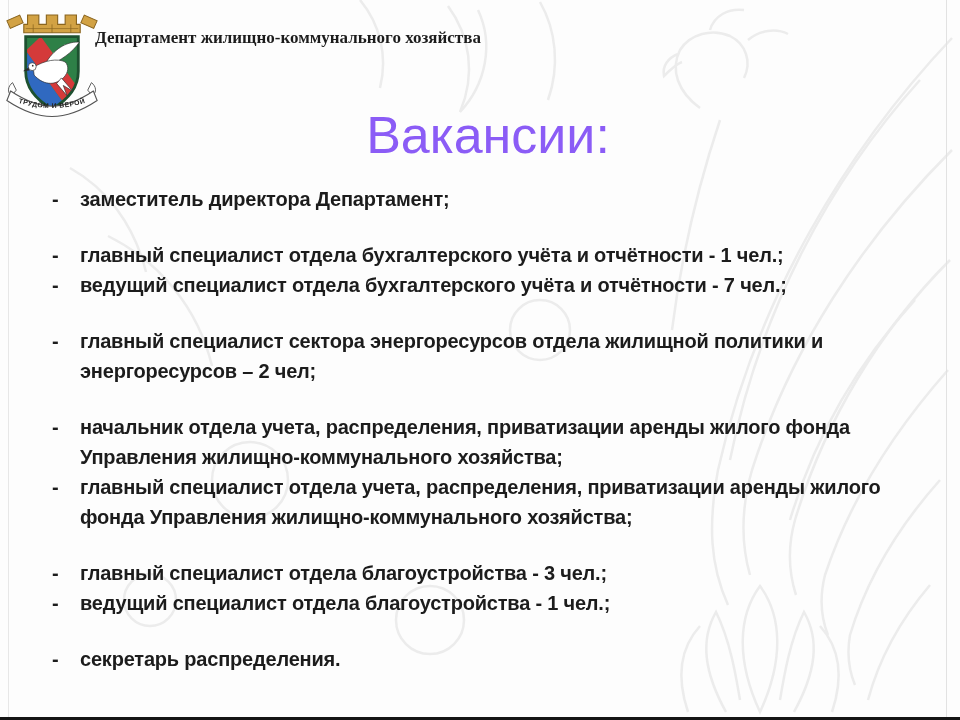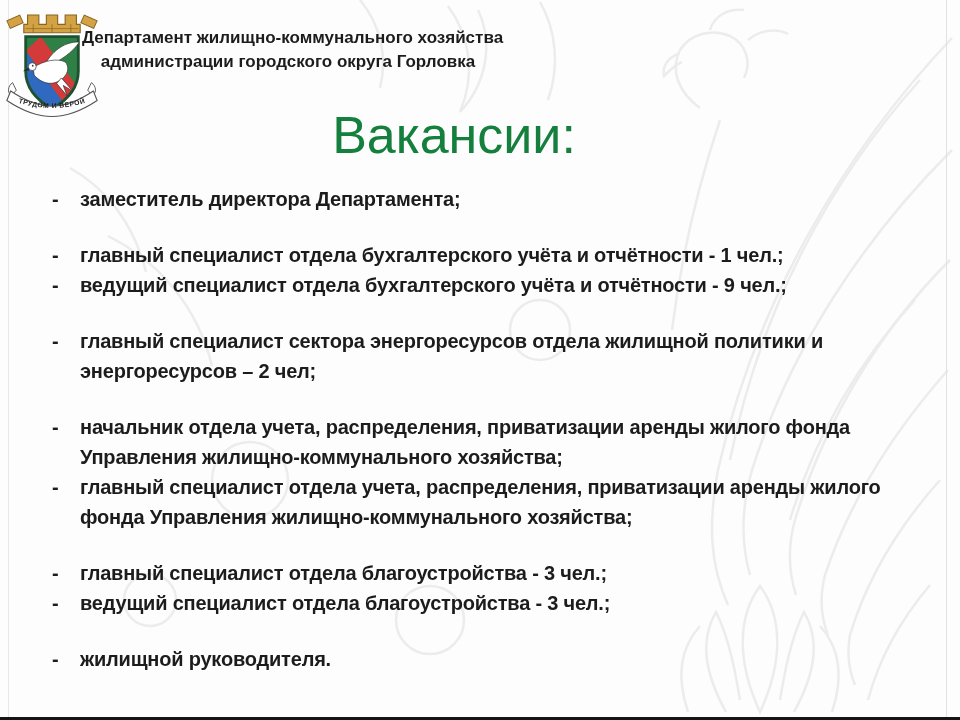--- a/index.html
+++ b/index.html
@@ -24,28 +24,28 @@
 
   
   .logo{position:absolute;left:5px;top:2px;width:94px;height:118px;}
 
   
   .org{
     position:absolute;left:82px;top:26px;width:412px;
     text-align:center;font-weight:bold;font-size:17px;line-height:24px;
     color:#1c1c1c;
   }
-  .org div{white-space:nowrap;}
+  .org div{white-space:nowrap;font-family:Liberation Serif, serif;}
 
   
   .title{
     position:absolute;left:0;top:104px;width:908px;
     text-align:center;
     font-size:52px;line-height:62px;font-weight:400;
-    color:#15803d;letter-spacing:0px;margin:0;
+    color:#8b5cf6;letter-spacing:0px;margin:0;padding-left:34px;
   }
 
   
   .vlist{
     position:absolute;left:52px;top:184px;width:848px;
     font-size:20px;line-height:30px;font-weight:bold;
     letter-spacing:-0.2px;color:#1c1c1c;
   }
   .vgroup{margin:0 0 26px 0;}
   .vitem{display:flex;align-items:flex-start;}
@@ -138,42 +138,41 @@
         <path d="M92,84 C97,88 98,94 93,98 L88,92 Z" fill="#ffffff" stroke="#555555" stroke-width="1"></path>
         <path d="M6,93 C24,105 38,109 50,109 C62,109 76,105 94,93 L98,103 C80,115 64,120 50,120 C36,120 20,115 2,103 Z" fill="#ffffff" stroke="#555555" stroke-width="1.2"></path>
         <text font-size="7.2" font-weight="bold" fill="#222222" letter-spacing="0.6" text-anchor="middle">
           <textPath href="#mottoPath" startOffset="50%">ТРУДОМ И ВЕРОЙ</textPath>
         </text>
       </g>
     </svg>
 
     <div class="org">
       <div>Департамент жилищно-коммунального хозяйства</div>
-      <div>администрации городского округа Горловка</div>
     </div>
 
     <h1 class="title">Вакансии:</h1>
 
     <div class="vlist">
 
       <div class="vgroup">
         <div class="vitem">
           <span class="dash">-</span>
-          <span class="vtext">заместитель директора Департамента;</span>
+          <span class="vtext">заместитель директора Департамент;</span>
         </div>
       </div>
 
       <div class="vgroup">
         <div class="vitem">
           <span class="dash">-</span>
           <span class="vtext">главный специалист отдела бухгалтерского учёта и отчётности - 1 чел.;</span>
         </div>
         <div class="vitem">
           <span class="dash">-</span>
-          <span class="vtext">ведущий специалист отдела бухгалтерского учёта и отчётности - 9 чел.;</span>
+          <span class="vtext">ведущий специалист отдела бухгалтерского учёта и отчётности - 7 чел.;</span>
         </div>
       </div>
 
       <div class="vgroup">
         <div class="vitem">
           <span class="dash">-</span>
           <span class="vtext">главный специалист сектора энергоресурсов отдела жилищной политики и энергоресурсов – 2 чел;</span>
         </div>
       </div>
 
@@ -188,28 +187,28 @@
         </div>
       </div>
 
       <div class="vgroup">
         <div class="vitem">
           <span class="dash">-</span>
           <span class="vtext">главный специалист отдела благоустройства - 3 чел.;</span>
         </div>
         <div class="vitem">
           <span class="dash">-</span>
-          <span class="vtext">ведущий специалист отдела благоустройства - 3 чел.;</span>
-        </div>
-      </div>
-
-      <div class="vgroup">
-        <div class="vitem">
-          <span class="dash">-</span>
-          <span class="vtext">жилищной руководителя.</span>
+          <span class="vtext">ведущий специалист отдела благоустройства - 1 чел.;</span>
+        </div>
+      </div>
+
+      <div class="vgroup">
+        <div class="vitem">
+          <span class="dash">-</span>
+          <span class="vtext">секретарь распределения.</span>
         </div>
       </div>
 
     </div>
   </div>
 
   <div class="edge-v edge-left"></div>
   <div class="edge-v edge-right"></div>
   <div class="bottom-bar"></div>
 </div>

